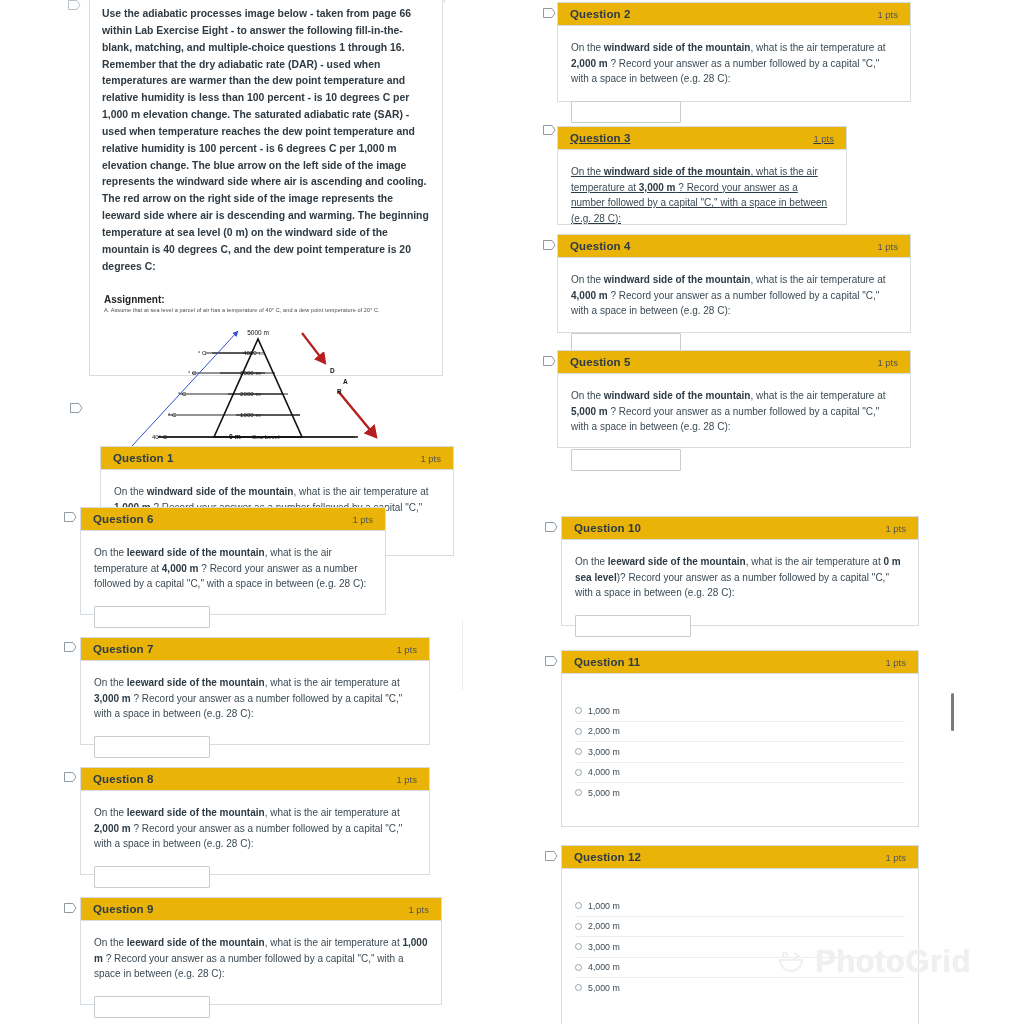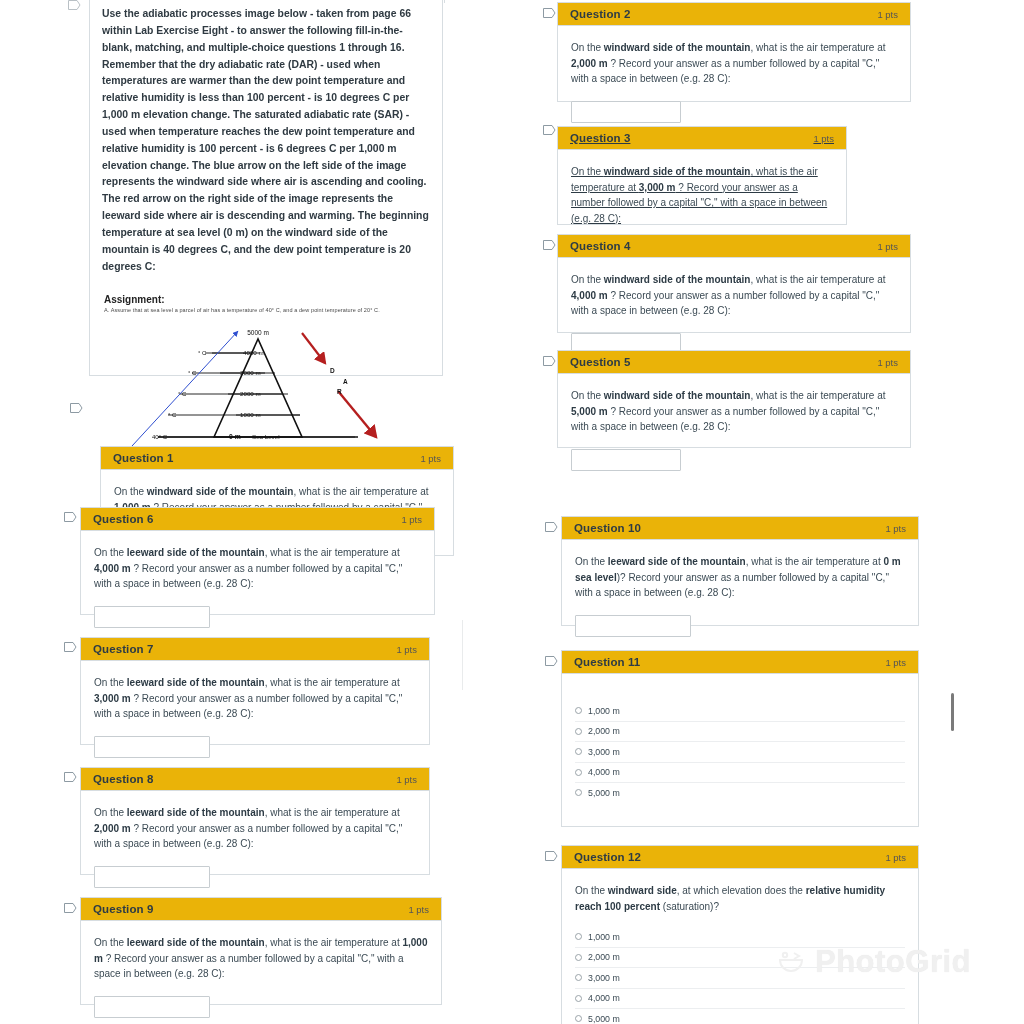--- a/index.html
+++ b/index.html
@@ -240,21 +240,21 @@
       <div class="qtext"><span>On the </span><b>windward side of the mountain</b><span>, what is the air temperature at </span><b>5,000 m</b><span> ?  Record your answer as a number followed by a capital "C," with a space in between (e.g. 28 C):</span></div>
       <div class="ansbox"></div>
     </div>
   </div>
   <div class="flag" style="left:543px;top:356px;">
     <svg width="13" height="10" viewBox="0 0 13 10">
         <path d="M0.5 0.5 H9 L12 5 L9 9.5 H0.5 Z" fill="none" stroke="#8d9aa3" stroke-width="1"></path>
       </svg>
   </div>
 
-  <div class="qcard" style="left:80px;top:507px;width:355px;height:108px;">
+  <div class="qcard" style="left:80px;top:507px;width:306px;height:108px;">
     <div class="qhead">
       <span class="qtitle">Question 6</span>
       <span class="qpts">1 pts</span>
     </div>
     <div class="qbody">
       <div class="qtext"><span>On the </span><b>leeward side of the mountain</b><span>, what is the air temperature at </span><b>4,000 m</b><span> ?  Record your answer as a number followed by a capital "C," with a space in between (e.g. 28 C):</span></div>
       <div class="ansbox wide"></div>
     </div>
   </div>
   <div class="flag" style="left:64px;top:512px;">
@@ -362,21 +362,20 @@
         <path d="M0.5 0.5 H9 L12 5 L9 9.5 H0.5 Z" fill="none" stroke="#8d9aa3" stroke-width="1"></path>
       </svg>
   </div>
 
   <div class="qcard" style="left:561px;top:845px;width:358px;height:185px;">
     <div class="qhead">
       <span class="qtitle">Question 12</span>
       <span class="qpts">1 pts</span>
     </div>
     <div class="qbody">
-      <div class="qtext"><span>On the </span><b>windward side</b><span>, at which elevation does the </span><b>relative humidity reach 100 percent</b><span> (saturation)?</span></div>
       <div class="opts">
         <div class="opt">
             <span class="radio"></span>
             <span>1,000 m</span>
           </div>
         <div class="opt">
             <span class="radio"></span>
             <span>2,000 m</span>
           </div>
         <div class="opt">

